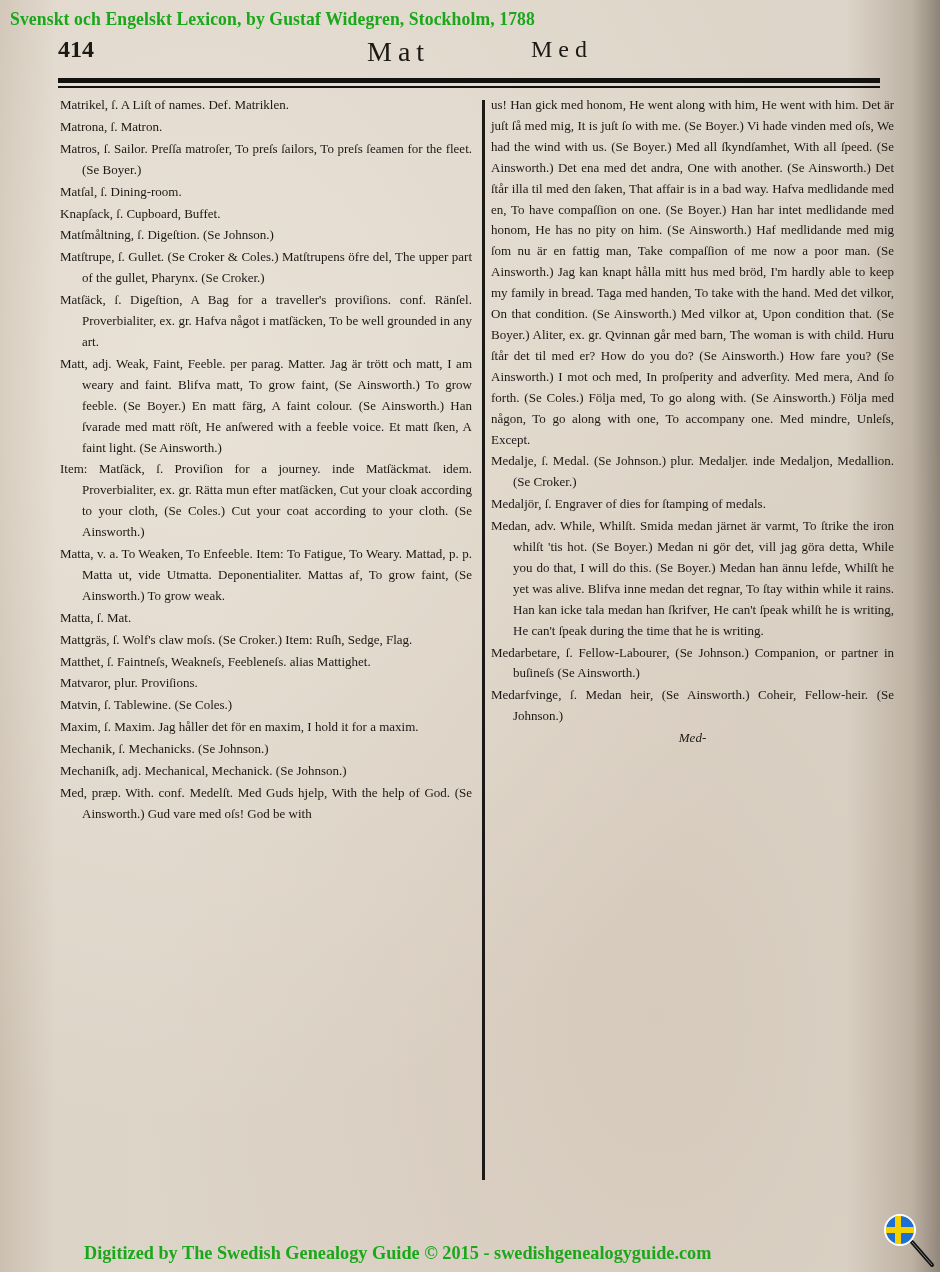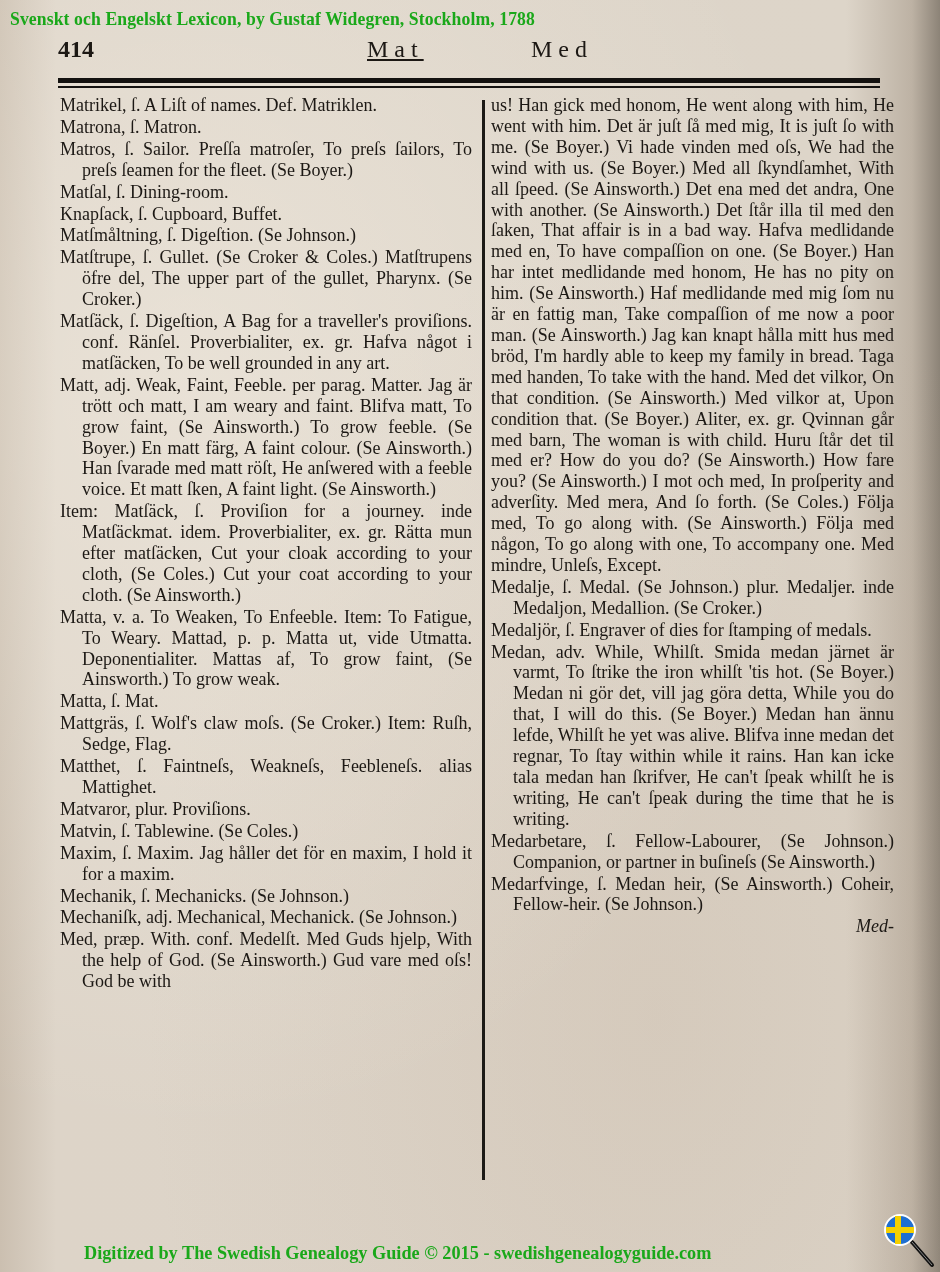--- a/index.html
+++ b/index.html
@@ -18,33 +18,33 @@
     padding-left: 16px;
   }
   .banner {
     position: absolute; left: 10px; top: 8px;
     font-family: "Liberation Serif", serif; font-weight: bold;
     font-size: 19px; color: #1aa81a; letter-spacing: 0.1px;
     transform: scaleX(0.93); transform-origin: left;
   }
   .running-head { position: absolute; top: 36px; left: 0; width: 940px; height: 34px; }
   .page-no { position: absolute; left: 58px; top: 0; font-size: 24px; font-weight: bold; }
-  .rh-left { position: absolute; left: 367px; top: 0; font-size: 24px; letter-spacing: 6px; text-decoration: underline; }
+  .rh-left { position: absolute; left: 367px; top: 0; font-size: 28px; letter-spacing: 6px; }
   .rh-right { position: absolute; left: 520px; top: 0; font-size: 24px; letter-spacing: 6px; margin-left: 11px; }
   .rule { position: absolute; left: 58px; width: 822px; top: 78px; height: 10px; }
   .rule .thick { position: absolute; left: 0; right: 0; top: 0; height: 5px; background: #141210; }
   .rule .thin { position: absolute; left: 0; right: 0; top: 8px; height: 2px; background: #141210; }
-  .col { position: absolute; top: 95px; font-size: 18px; line-height: 20.9px; }
+  .col { position: absolute; top: 95px; font-size: 13px; line-height: 20.9px; }
   .col-left { left: 60px; width: 412px; }
   .col-right { left: 491px; width: 403px; }
   .col-divider { position: absolute; left: 482px; top: 100px; width: 3px; height: 1080px; background: #1c1a16; }
   .entry { text-align: justify; padding-left: 22px; text-indent: -22px; margin: 0 0 1px 0; }
   .entry.cont { padding-left: 0; text-indent: 0; }
   .entry.item { text-indent: -22px; }
-  .catchword { text-align: right; font-style: italic; }
+  .catchword { text-align: center; font-style: italic; }
   .footer {
     position: absolute; left: 84px; top: 1242px;
     font-family: "Liberation Serif", serif; font-weight: bold;
     font-size: 19px; color: #1aa81a;
     transform: scaleX(0.96); transform-origin: left;
   }
   .logo { position: absolute; left: 882px; top: 1212px; width: 54px; height: 56px; }
 </style>
 </head>
 <body>

